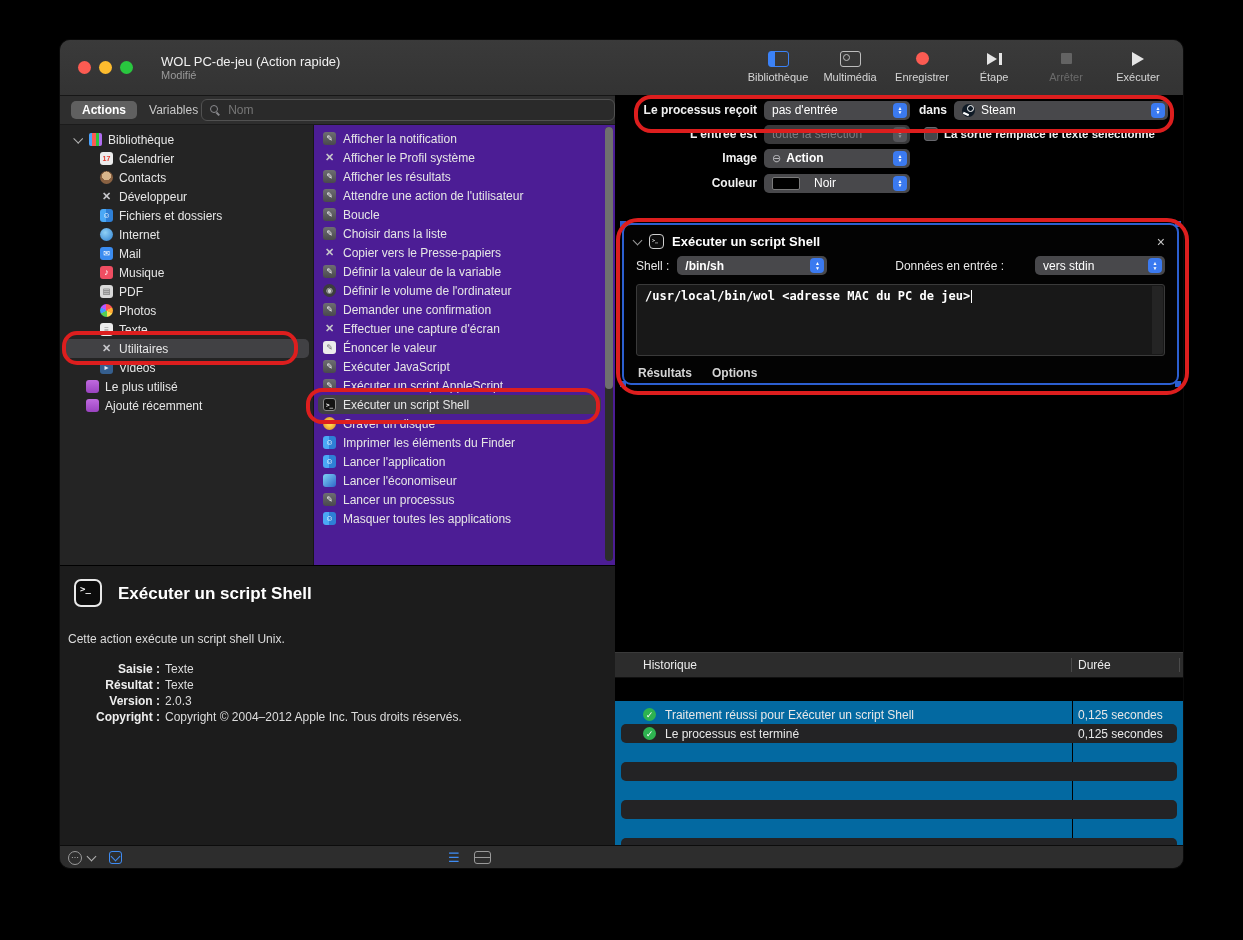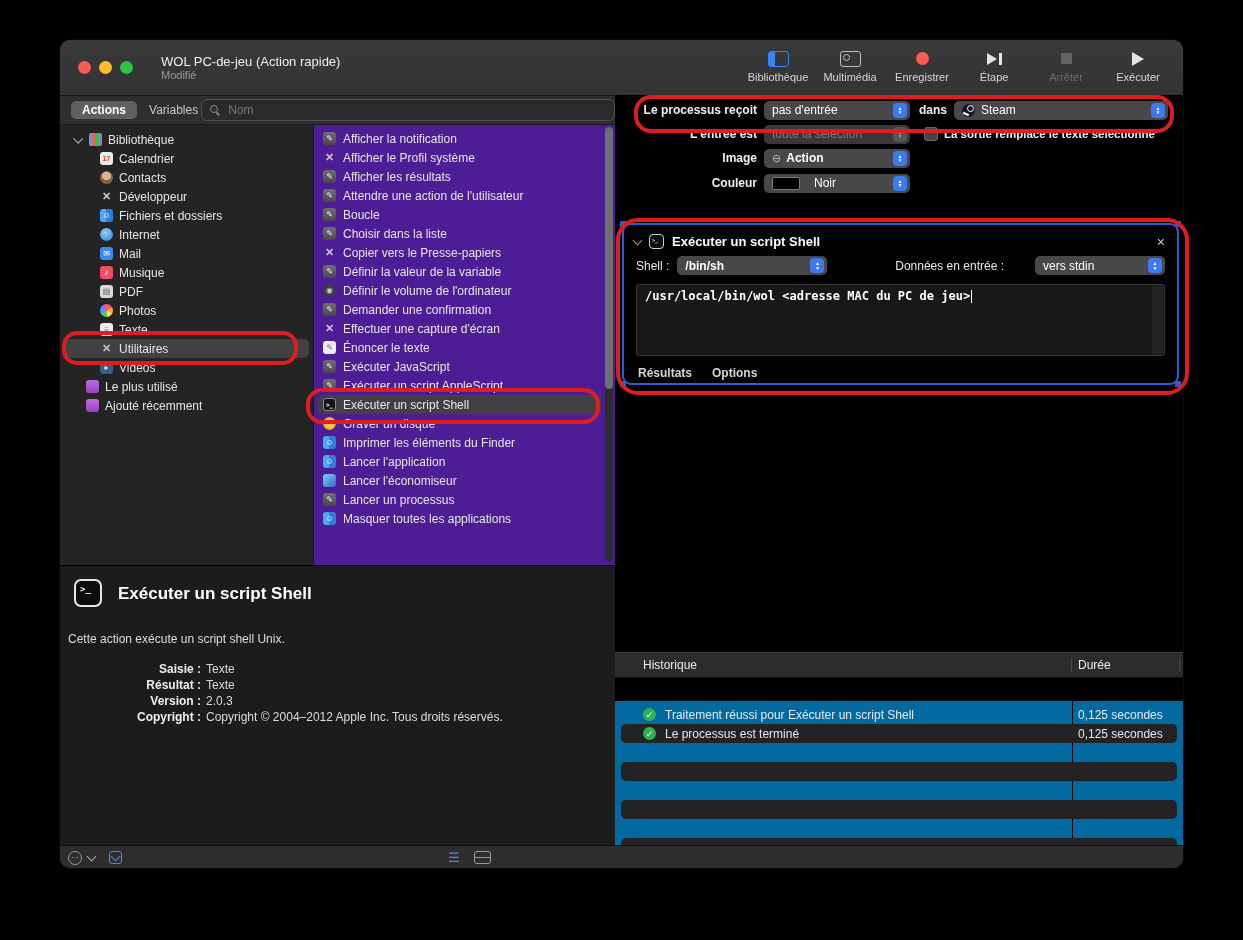--- a/index.html
+++ b/index.html
@@ -86,21 +86,21 @@
   [data-icon="steam"]{background:#0f1a26;border-radius:50%;position:relative;}
   [data-icon="steam"]::before{content:"";position:absolute;width:5px;height:5px;border:1.5px solid #fff;border-radius:50%;right:1px;top:1px;}
   [data-icon="steam"]::after{content:"";position:absolute;left:1px;bottom:2px;width:6px;height:2px;background:#fff;transform:rotate(25deg);}
   
   .descpane{position:absolute;left:0;top:469px;right:0;height:280px;background:#1c1c1c;border-top:1px solid #000;}
   .term-big{position:absolute;left:14px;top:13px;width:28px;height:28px;border:2px solid #e8e8e8;border-radius:7px;background:#0c0c0c;color:#fff;font-family:"DejaVu Sans Mono",monospace;font-size:9px;font-weight:700;display:flex;align-items:flex-start;justify-content:flex-start;padding:3px 0 0 4px;box-sizing:border-box;}
   .desc-title{position:absolute;left:58px;top:18px;font-size:17px;font-weight:700;color:#fff;}
   .desc-sum{position:absolute;left:8px;top:66px;font-size:12px;color:#dcdcdc;}
   .desc-fields{position:absolute;left:0;top:95px;font-size:12px;color:#dcdcdc;}
   .dfrow{display:flex;line-height:16px;}
-  .dfl{width:100px;text-align:right;font-weight:700;color:#eee;flex:none;padding-left:41px;}
+  .dfl{width:100px;text-align:right;font-weight:700;color:#eee;flex:none;}
   .dfv{margin-left:5px;}
   
   .bottombar{position:absolute;left:0;top:805px;right:0;height:23px;background:#2d2d2d;border-top:1px solid #0c0c0c;display:flex;align-items:center;}
   .dots-circle{width:14px;height:14px;border:1.3px solid #9a9a9a;border-radius:50%;margin-left:8px;display:flex;align-items:center;justify-content:center;color:#bbb;font-size:8px;box-sizing:border-box;}
   .dots-circle::before{content:"\22EF";}
   .bb-chev{width:6px;height:6px;border-right:1.5px solid #b3b3b3;border-bottom:1.5px solid #b3b3b3;transform:rotate(45deg);margin-left:6px;margin-top:-3px;}
   .bluebox{width:13px;height:13px;border:1.5px solid #3f8cf3;border-radius:3px;margin-left:14px;display:flex;align-items:center;justify-content:center;box-sizing:border-box;}
   .bluebox .bb-chev{border-color:#3f8cf3;margin:0;margin-top:-2px;}
   .loglist-ic{margin-left:326px;color:#3f8cf3;font-size:13px;line-height:13px;}
   .loglist-ic::before{content:"\2630";}
@@ -326,21 +326,21 @@
         <div class="arow">
             <span class="ic" data-icon="action"></span>
             <span>Demander une confirmation</span>
           </div>
         <div class="arow">
             <span class="ic" data-icon="utilities"></span>
             <span>Effectuer une capture d'écran</span>
           </div>
         <div class="arow">
             <span class="ic" data-icon="speak"></span>
-            <span>Énoncer le texte</span>
+            <span>Énoncer le valeur</span>
           </div>
         <div class="arow">
             <span class="ic" data-icon="action"></span>
             <span>Exécuter JavaScript</span>
           </div>
         <div class="arow">
             <span class="ic" data-icon="script"></span>
             <span>Exécuter un script AppleScript</span>
           </div>
         <div class="arow selected">

